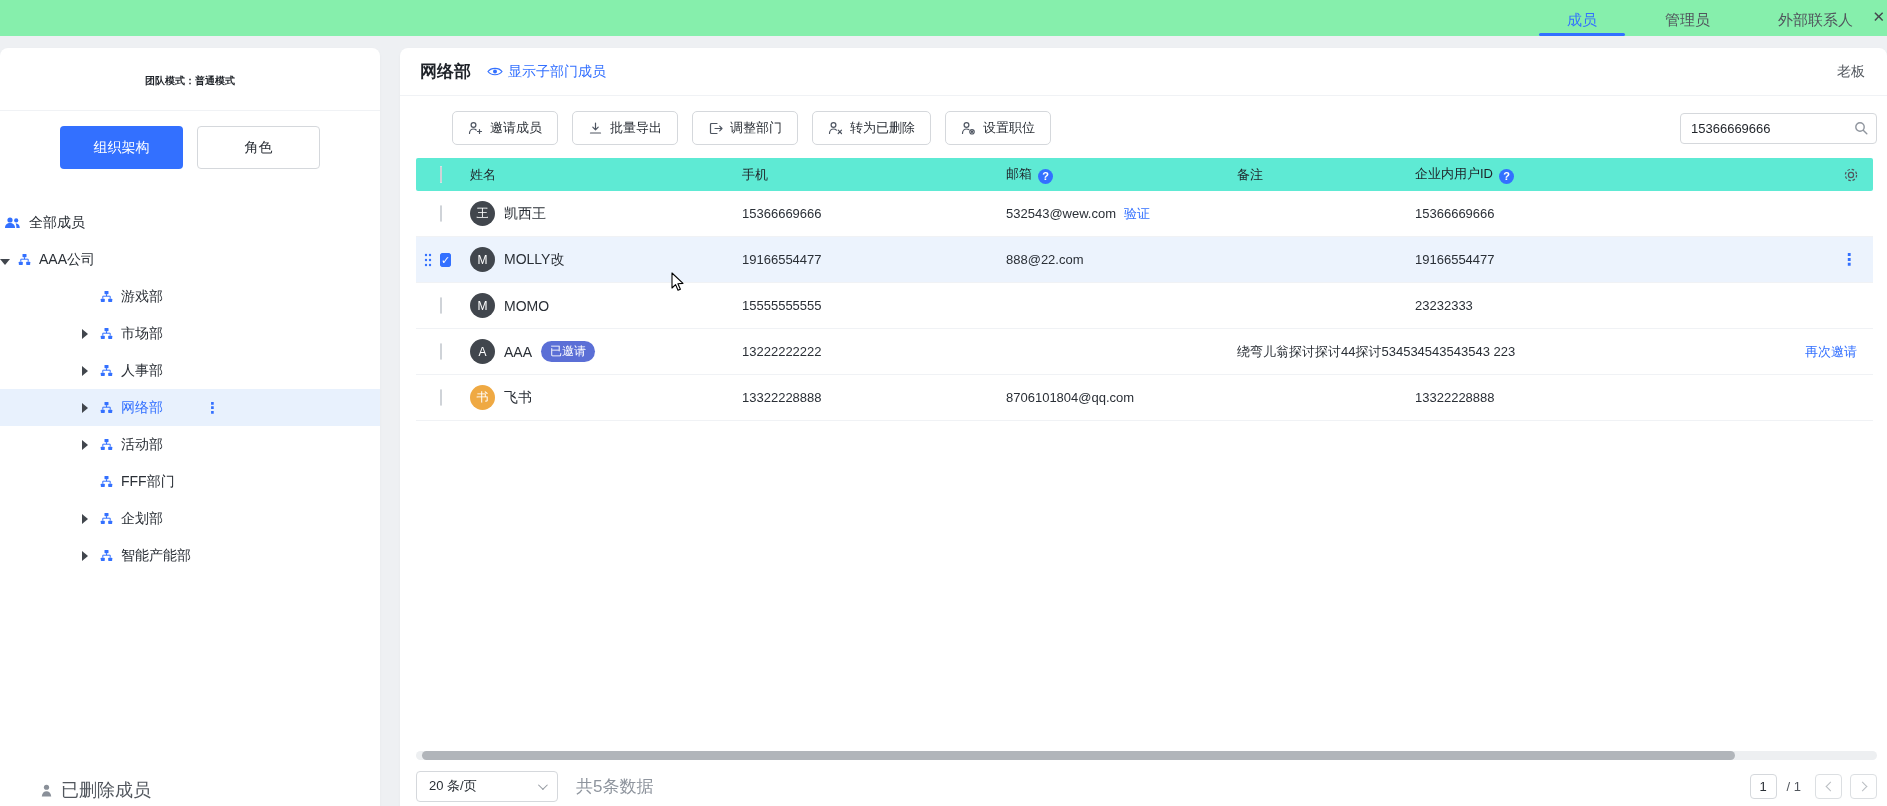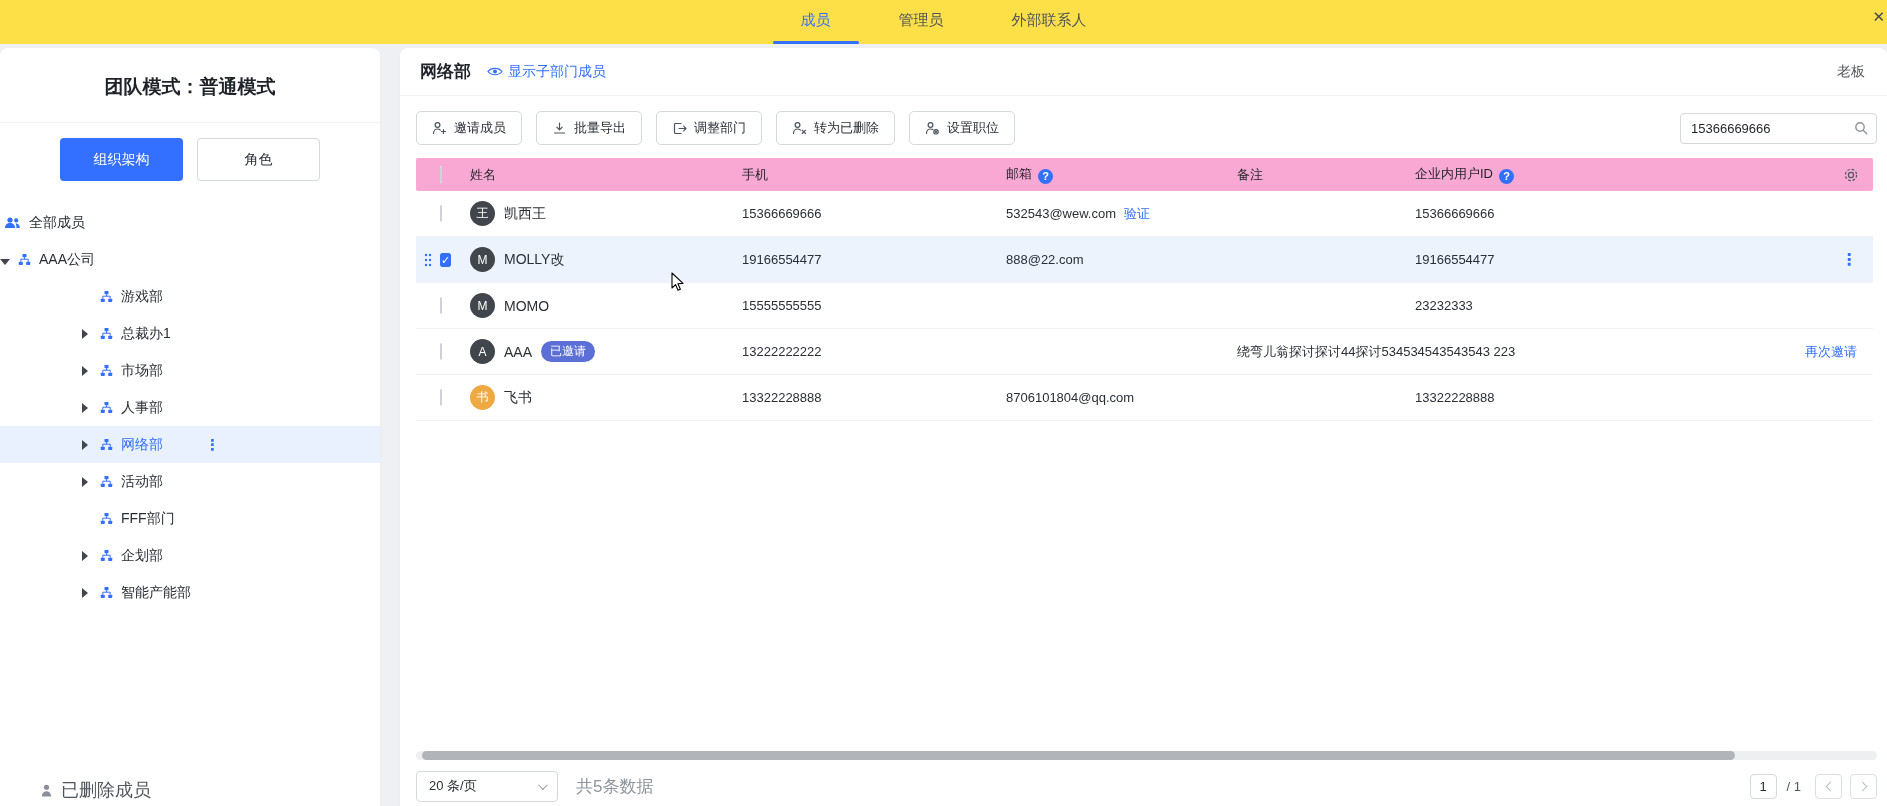--- a/index.html
+++ b/index.html
@@ -2,32 +2,32 @@
 <html><head>
 <meta charset="utf-8">
 <style>
   * { margin:0; padding:0; box-sizing:border-box; }
   html,body { width:1887px; height:806px; overflow:hidden; }
   body {
     font-family:"Liberation Sans","DejaVu Sans",sans-serif;
     background:#eef0f3; color:#2a2f36; font-size:14px; position:relative;
   }
   
-  .topbar { position:absolute; top:0; left:0; right:0; height:44px; background:#fde047;
-            display:flex; align-items:stretch; justify-content:center; }
+  .topbar { position:absolute; top:0; left:0; right:0; height:36px; background:#86efac;
+            display:flex; align-items:stretch; justify-content:flex-end; }
   .tab { position:relative; padding:0 34px; line-height:40px; font-size:15px; color:#51565d; cursor:pointer; }
   .tab.active { color:#3370ff; }
   .tab.active::after { content:""; position:absolute; left:6px; right:6px; bottom:0; height:3px; background:#3370ff; border-radius:2px; }
   .close-x { position:absolute; right:2px; top:9px; font-size:15px; color:#46494e; line-height:1; cursor:pointer; }
   
   .card { position:absolute; background:#fff; border-radius:8px; box-shadow:0 1px 3px rgba(31,35,41,.04); }
   .sidebar { left:0; top:48px; bottom:0; width:380px; border-bottom-left-radius:0; border-bottom-right-radius:0; }
   .main { left:400px; top:48px; right:0; bottom:0; border-bottom-left-radius:0; border-bottom-right-radius:0; }
   
-  .mode-title { text-align:center; font-weight:bold; font-size:19px; color:#1f2329; padding:26px 7px 22px; }
+  .mode-title { text-align:center; font-weight:bold; font-size:10px; color:#1f2329; padding:26px 7px 22px; }
   .side-divider { border-bottom:1px solid #f0f2f5; }
   .toggle-row { display:flex; gap:14px; justify-content:center; padding:15px 0 6px; }
   .toggle-btn { width:123px; height:43px; border-radius:4px; font-size:14px; display:flex; align-items:center; justify-content:center; cursor:pointer; }
   .toggle-btn.primary { background:#3370ff; color:#fff; }
   .toggle-btn.ghost { background:#fff; color:#2a2f36; border:1px solid #d5d8dc; }
   .tree { position:absolute; top:156px; left:0; right:0; }
   .tree-item { height:37px; display:flex; align-items:center; font-size:14px; color:#2a2f36; cursor:pointer; position:relative; }
   .tree-item.selected { background:#e8f1fd; }
   .tree-item.selected .tree-label { color:#3370ff; }
   .caret-slot { width:14px; display:inline-block; }
@@ -37,28 +37,28 @@
   .t-ind1 { padding-left:82px; }
   .tree-icon { margin:0 8px 0 4px; display:inline-flex; }
   .tree-menu { margin-left:42px; color:#3370ff; font-weight:bold; font-size:15px; letter-spacing:0; }
   .deleted-row { position:absolute; bottom:4px; left:40px; display:flex; align-items:center; gap:8px; color:#51565d; font-size:18px; cursor:pointer; }
   
   .dept-header { height:48px; display:flex; align-items:center; padding:0 22px 0 20px; border-bottom:1px solid #f0f2f5; }
   .dept-title { font-size:17px; font-weight:bold; color:#1f2329; }
   .show-sub { display:flex; align-items:center; gap:5px; margin-left:16px; color:#3370ff; font-size:14px; cursor:pointer; }
   .owner { margin-left:auto; color:#51565d; font-size:14px; }
   
-  .toolbar { display:flex; align-items:center; gap:14px; padding:15px 10px 0 16px; }
+  .toolbar { display:flex; align-items:center; gap:14px; padding:15px 10px 0 16px;margin-left:36px; }
   .tb-btn { height:34px; border:1px solid #d5d8dc; border-radius:5px; background:#fff; display:flex; align-items:center; gap:7px; padding:0 15px; font-size:13px; color:#2a2f36; cursor:pointer; }
   .search-box { margin-left:auto; width:197px; height:31px; border:1px solid #d5d8dc; border-radius:4px; display:flex; align-items:center; padding:0 8px 0 10px; }
   .search-box input { border:none; outline:none; flex:1; font-size:13px; color:#1f2329; font-family:inherit; min-width:0; }
   
   .table { margin:13px 14px 0 16px; }
   .t-grid { display:grid; grid-template-columns:24px 30px 272px 264px 231px 178px 300px 1fr; align-items:center; }
-  .t-head { background:#f9a8d4; height:33px; border-radius:2px; font-size:13px; color:#1f2329; }
+  .t-head { background:#5eead4; height:33px; border-radius:2px; font-size:13px; color:#1f2329; }
   .t-row { height:46px; border-bottom:1px solid #f0f2f5; font-size:13px; }
   .t-row.selected { background:#ecf3fd; }
   .cell-name { display:flex; align-items:center; gap:9px; font-size:14px; }
   .avatar { width:25px; height:25px; border-radius:50%; color:#fff; font-size:12px; display:flex; align-items:center; justify-content:center; flex:0 0 25px; }
   .avatar-dark { background:#41464d; }
   .avatar-yellow { background:#efa943; }
   .badge { background:#5b6fd6; color:#fff; font-size:12px; padding:2px 9px; border-radius:11px; white-space:nowrap; }
   .checkbox { width:15px; height:15px; border:1px solid #cfd3d8; border-radius:3px; background:#fff; cursor:pointer; }
   .checkbox.checked { background:#3370ff; border-color:#3370ff; color:#fff; font-size:11px; line-height:14px; text-align:center; }
   .qmark { display:inline-flex; width:15px; height:15px; border-radius:50%; background:#3370ff; color:#fff; font-size:11px; font-weight:bold; align-items:center; justify-content:center; margin-left:6px; vertical-align:-2px; }
@@ -139,34 +139,20 @@
               <rect x="4.5" y="0.5" width="4" height="3.2" rx="0.6"></rect>
               <rect x="0.8" y="8.2" width="4" height="3.2" rx="0.6"></rect>
               <rect x="8.2" y="8.2" width="4" height="3.2" rx="0.6"></rect>
             </g>
             <path d="M6.5 3.7v2M2.8 8.2V5.7h7.4v2.5" stroke="#3370ff" fill="none"></path>
           </svg>
       </span>
       <span class="tree-label">游戏部</span>
     </div>
 
-    <div class="tree-item t-ind1">
-      <span class="caret-slot"><span class="caret-right"></span></span>
-      <span class="tree-icon">
-        <svg width="13" height="13" viewBox="0 0 13 12">
-            <g fill="#3370ff">
-              <rect x="4.5" y="0.5" width="4" height="3.2" rx="0.6"></rect>
-              <rect x="0.8" y="8.2" width="4" height="3.2" rx="0.6"></rect>
-              <rect x="8.2" y="8.2" width="4" height="3.2" rx="0.6"></rect>
-            </g>
-            <path d="M6.5 3.7v2M2.8 8.2V5.7h7.4v2.5" stroke="#3370ff" fill="none"></path>
-          </svg>
-      </span>
-      <span class="tree-label">总裁办1</span>
-    </div>
 
     <div class="tree-item t-ind1">
       <span class="caret-slot"><span class="caret-right"></span></span>
       <span class="tree-icon">
         <svg width="13" height="13" viewBox="0 0 13 12">
             <g fill="#3370ff">
               <rect x="4.5" y="0.5" width="4" height="3.2" rx="0.6"></rect>
               <rect x="0.8" y="8.2" width="4" height="3.2" rx="0.6"></rect>
               <rect x="8.2" y="8.2" width="4" height="3.2" rx="0.6"></rect>
             </g>

